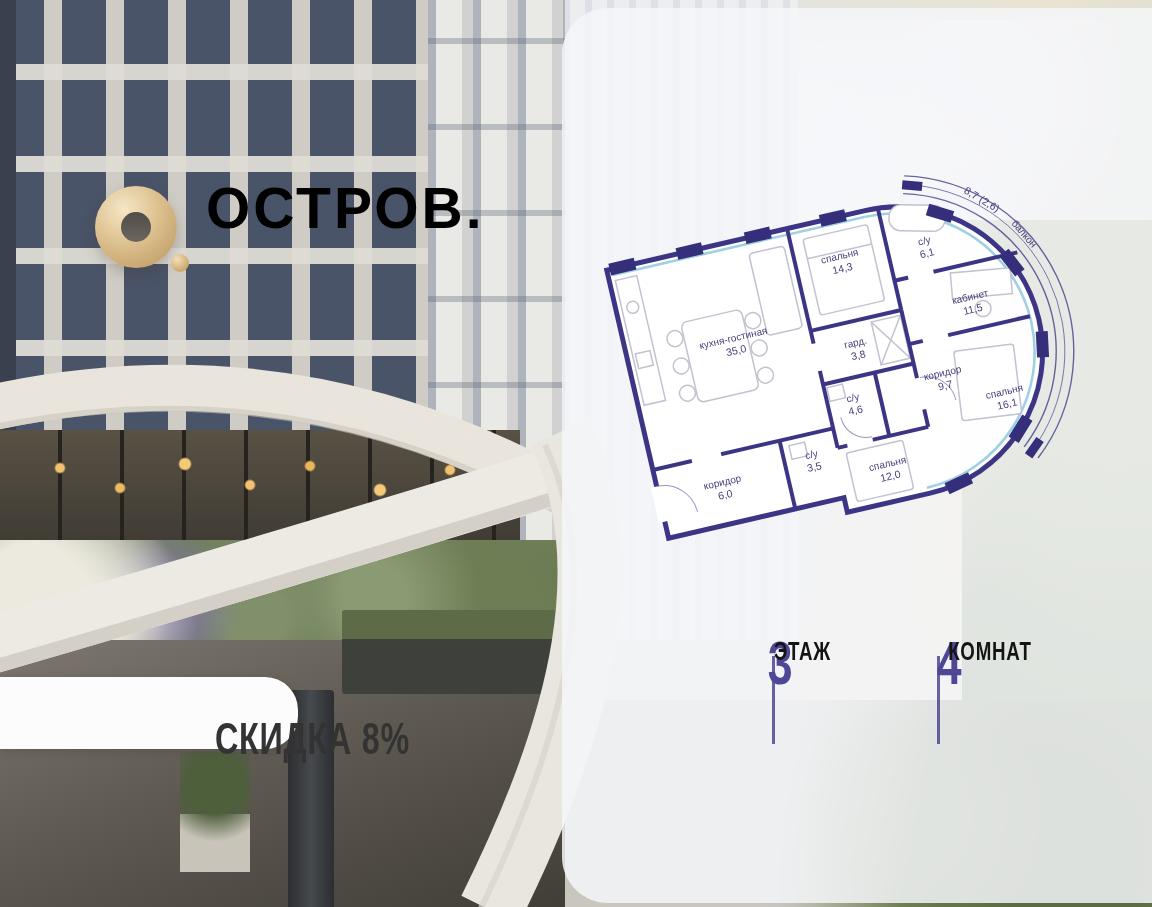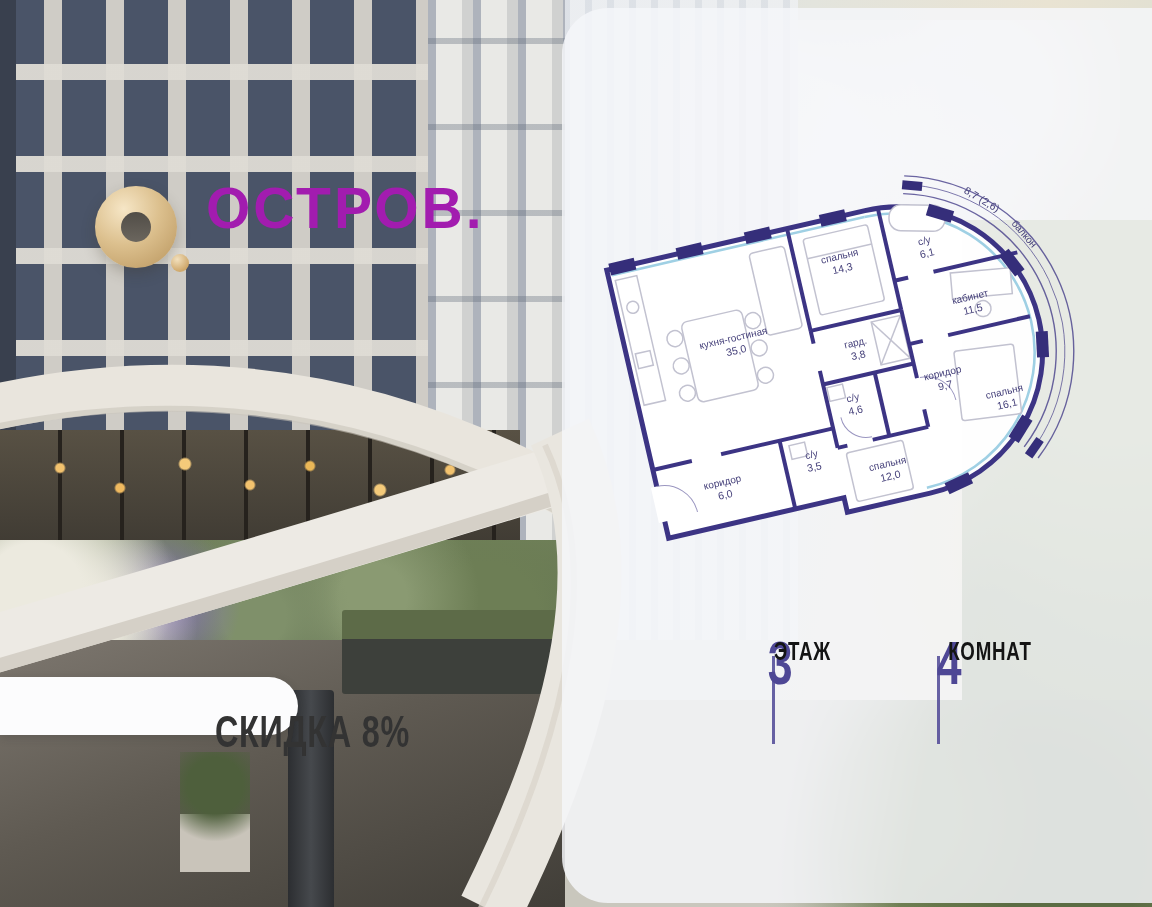--- a/index.html
+++ b/index.html
@@ -74,21 +74,21 @@
 
   
   #logo{left:0;top:0;width:565px;height:300px;}
   .logo-circle{left:95px;top:186px;width:82px;height:82px;border-radius:50%;
     background:radial-gradient(circle at 35% 28%,#f6e6c6,#dcc08e 45%,#b8945c 100%);
     box-shadow:0 6px 14px rgba(60,50,30,.25);}
   .logo-hole{left:26px;top:26px;width:30px;height:30px;border-radius:50%;
     background:linear-gradient(#514d47,#6b665e);}
   .logo-dot{left:171px;top:254px;width:18px;height:18px;border-radius:50%;
     background:radial-gradient(circle at 35% 30%,#f2e0bd,#cfa86b 70%);}
-  .logo-word{left:206px;top:178px;width:340px;height:60px;color:#a21caf;
+  .logo-word{left:206px;top:178px;width:340px;height:60px;color:#000000;
     font-size:57px;font-weight:bold;letter-spacing:3px;line-height:60px;}
 
   
   #panel{left:562px;top:8px;right:0;bottom:4px;
     background:rgba(245,246,249,0.85);border-radius:46px 0 0 46px;}
 
   
   #floorplan{left:615px;top:188px;width:470px;height:360px;
     transform:rotate(-13deg);transform-origin:50% 50%;}
   #floorplan svg{left:0;top:0;width:100%;height:100%;overflow:visible;}
@@ -102,21 +102,21 @@
   .stat-value{position:static;display:block;color:#4e4795;font-weight:bold;
     font-size:62px;line-height:70px;}
   .stat-label{position:static;display:block;color:#141414;font-weight:bold;
     font-size:26px;line-height:30px;margin-top:8px;letter-spacing:1px;}
   .cond{position:static;display:inline-block;transform:scaleX(.72);transform-origin:50% 50%;white-space:nowrap;}
   .stat-divider{top:28px;width:3px;height:88px;background:#4e4795;opacity:.85;}
   .s1{left:35px;width:180px;} .s2{left:201px;width:180px;} .s3{left:370px;width:180px;}
   .d1{left:210px;} .d2{left:375px;}
 
   
-  #badge{left:0;top:677px;width:298px;height:58px;border-radius:0 33px 33px 0;
+  #badge{left:0;top:677px;width:298px;height:72px;border-radius:0 33px 33px 0;
     background:#fcfcfd;box-shadow:0 3px 10px rgba(40,40,40,.18);
     display:flex;align-items:center;justify-content:center;padding-left:56px;}
   .badge-text{position:static;color:#333333;font-weight:bold;font-size:45px;letter-spacing:1px;}
 </style>
 </head>
 <body>
 
 <div id="app">
 
   <div id="scene">

